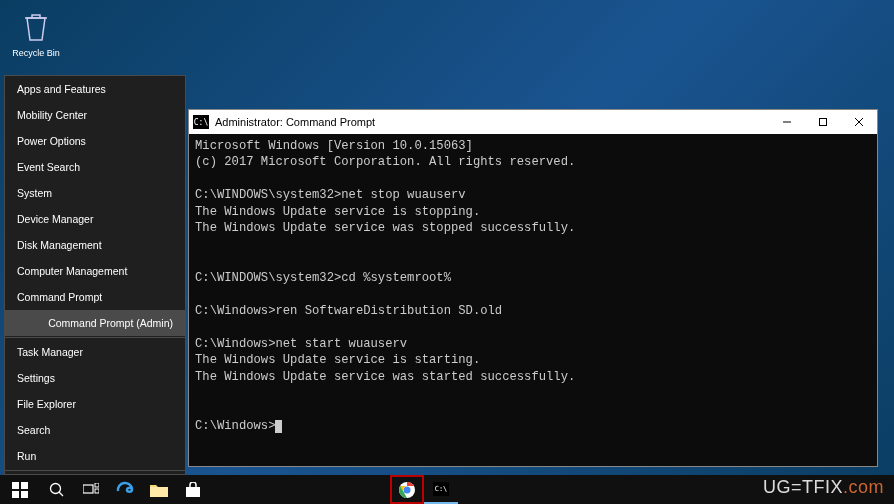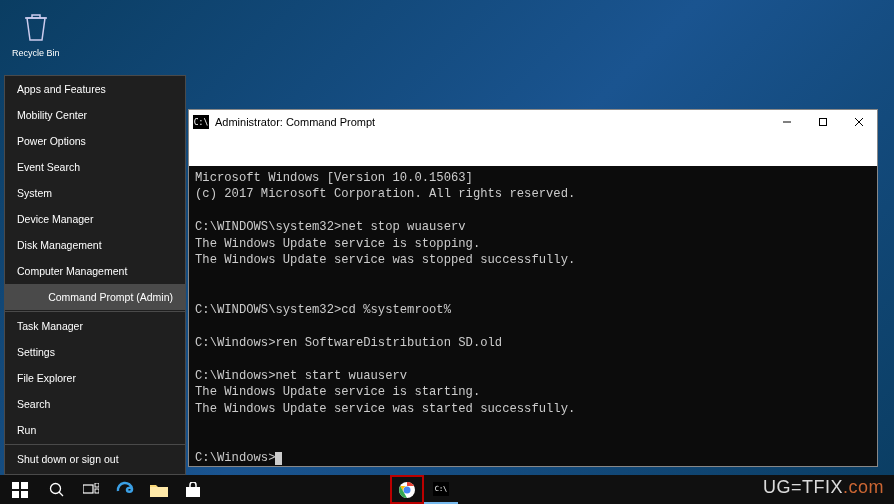--- a/index.html
+++ b/index.html
@@ -6,21 +6,21 @@
 body {
   width: 894px; height: 504px;
   font-family: "Segoe UI", Arial, sans-serif;
   background: linear-gradient(135deg, #0a3d62 0%, #1a5490 50%, #0a3d62 100%);
   position: relative;
   overflow: hidden;
 }
 
 .desktop-icon {
   position: absolute; top: 8px; left: 12px;
-  width: 48px; text-align: left;
+  width: 48px; text-align: center;
   color: #fff; font-size: 9px;
 }
 .desktop-icon .icon-box { width: 38px; height: 38px; margin: 0 auto 2px; }
 
 .power-menu {
   position: absolute; left: 4px; top: 75px; bottom: 29px;
   width: 182px;
   background: #1f1f1f;
   border: 1px solid #4a4a4a;
   color: #fff;
@@ -58,21 +58,21 @@
 .cmd-titlebar .title { flex: 1; }
 .cmd-titlebar .win-btn {
   width: 36px; height: 24px; display: flex; align-items: center; justify-content: center;
   font-size: 10px;
 }
 .cmd-body {
   flex: 1; background: #0c0c0c; color: #ccc;
   font-family: Consolas, "Courier New", monospace;
   font-size: 12.2px; line-height: 1.35;
   padding: 4px 6px;
-  white-space: pre; overflow: hidden; margin-top: 32px;
+  white-space: pre; overflow: hidden;
 }
 .cmd-body .cursor { display: inline-block; width: 7px; height: 13px; background: #ccc; vertical-align: text-bottom; }
 
 .taskbar {
   position: absolute; left: 0; right: 0; bottom: 0; height: 29px;
   background: #101010;
   display: flex; align-items: center;
 }
 .taskbar .start-btn {
   width: 40px; height: 29px; display: flex; align-items: center; justify-content: center;
@@ -108,20 +108,21 @@
 
 <div class="power-menu" id="power-menu">
     <div class="item">Apps and Features</div>
     <div class="item">Mobility Center</div>
     <div class="item">Power Options</div>
     <div class="item">Event Search</div>
     <div class="item">System</div>
     <div class="item">Device Manager</div>
     <div class="item">Disk Management</div>
     <div class="item">Computer Management</div>
+    <div class="item">Command Prompt</div>
     <div class="item" data-active="true">Command Prompt (Admin)</div>
     <div class="sep"></div>
     <div class="item">Task Manager</div>
     <div class="item">Settings</div>
     <div class="item">File Explorer</div>
     <div class="item">Search</div>
     <div class="item">Run</div>
     <div class="sep"></div>
     <div class="item">Shut down or sign out</div>
   </div>

